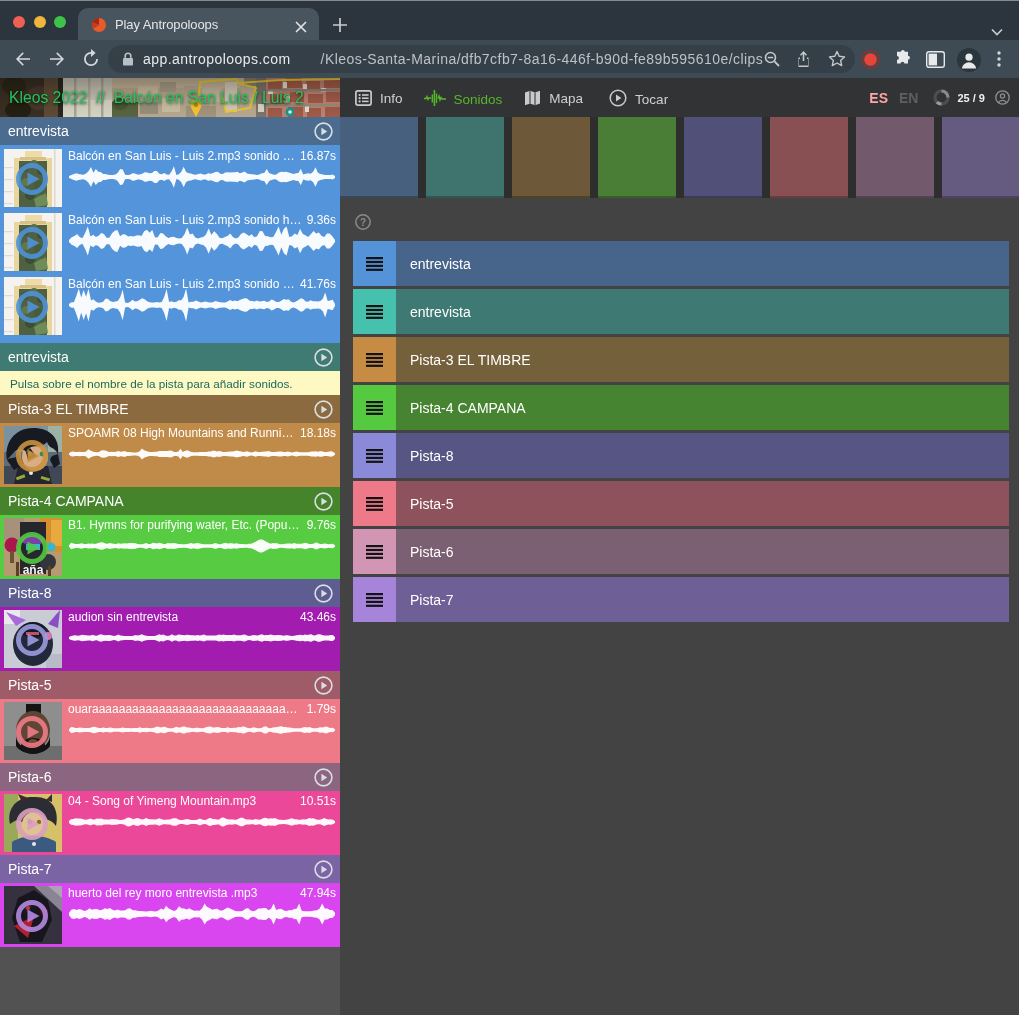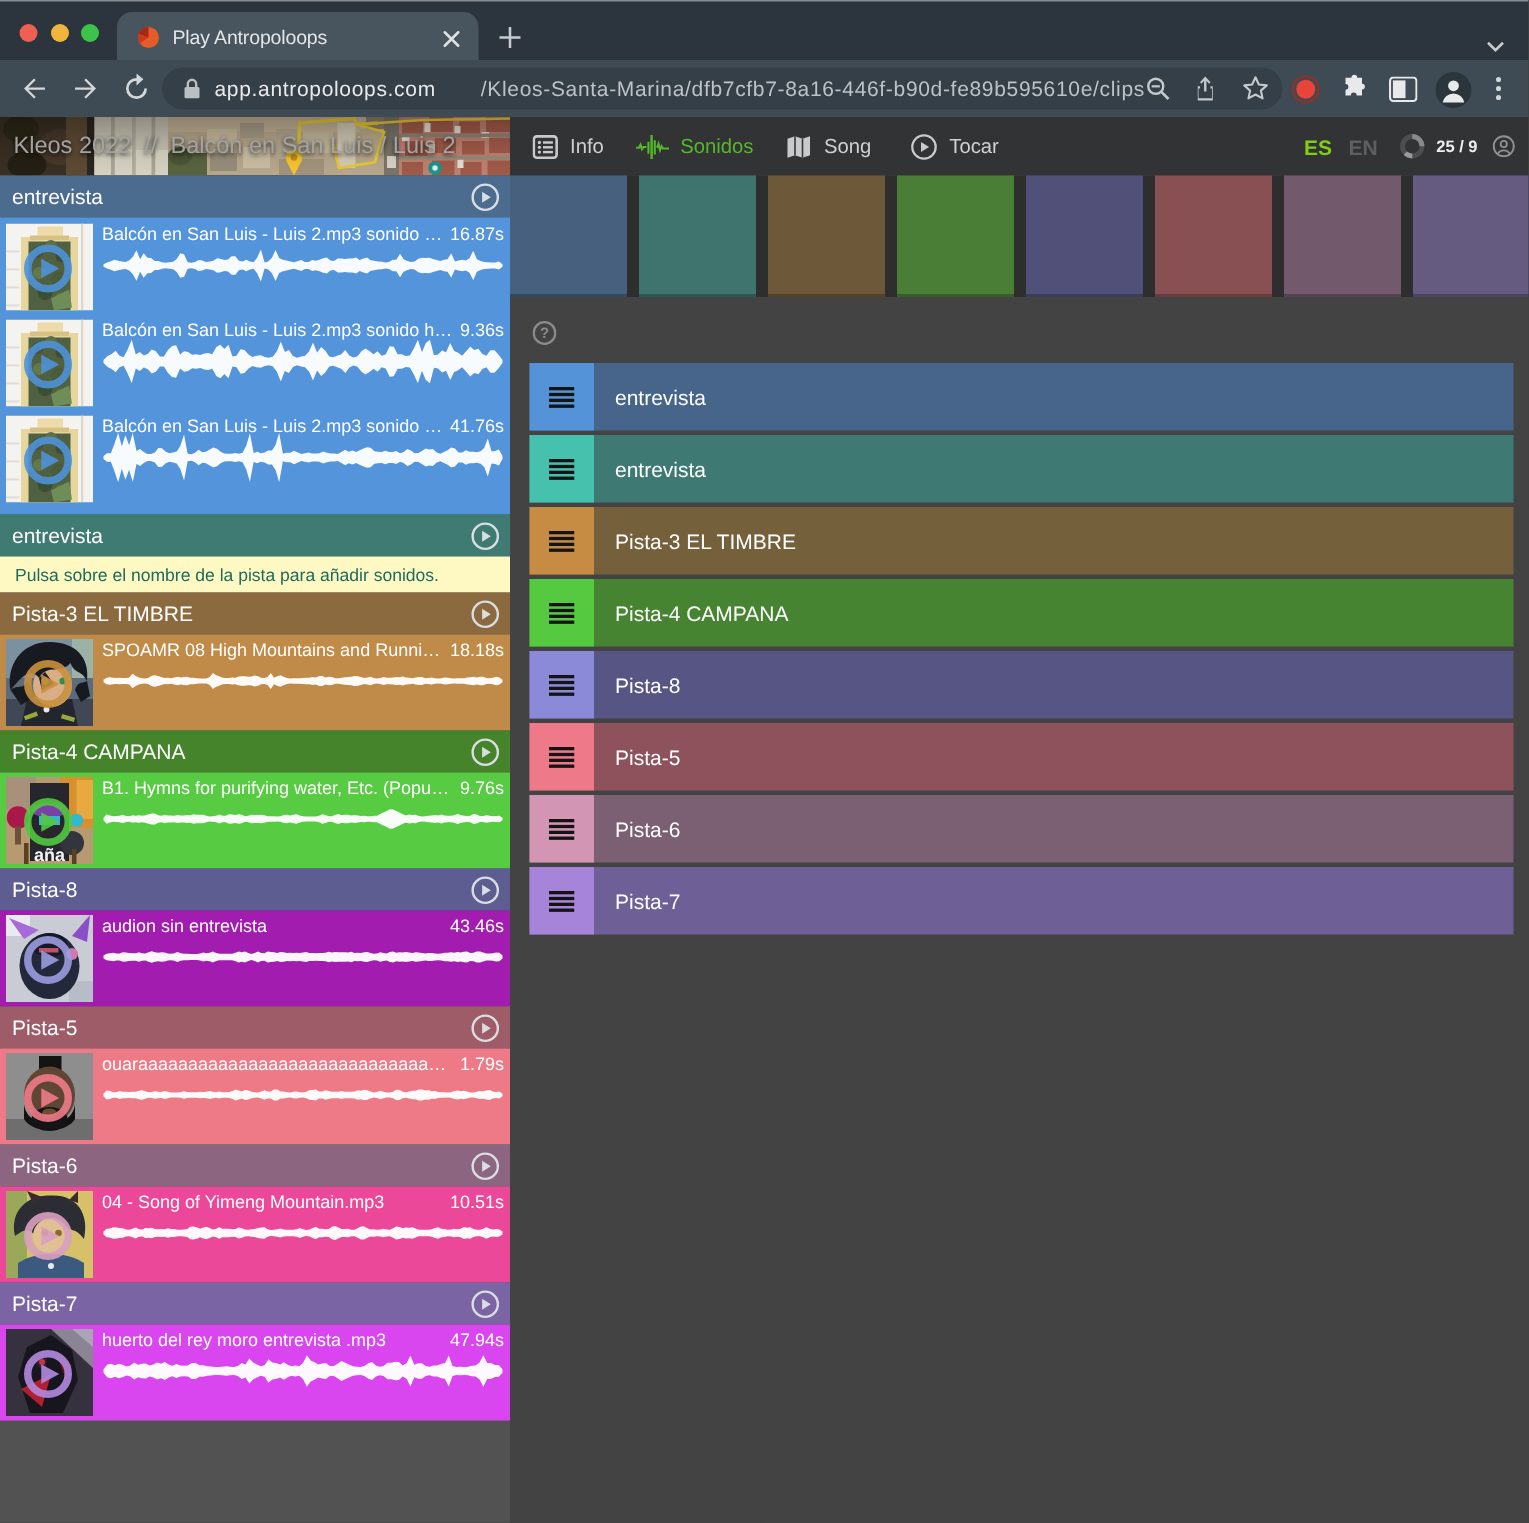--- a/index.html
+++ b/index.html
@@ -18,23 +18,23 @@
 .toolbar { position:relative; height:38px; background:#3f4b54; }
 .tbi { position:absolute; top:9px; height:20px; }
 .omni { position:absolute; left:108px; top:5px; width:747px; height:28px;
   border-radius:14px; background:#353f48; display:flex; align-items:center; }
 .omni .lock { margin-left:14px; height:14px; }
 .url { margin-left:9px; font-size:14px; letter-spacing:0.45px; color:#e8eaed; white-space:nowrap; }
 .url .path { color:#bcc2c7;padding-left:30px; }
 .appheader { position:relative; height:39px; background:#323334; }
 .hphoto { position:absolute; left:0; top:0; width:340px; height:39px; }
 .htitle { position:absolute; left:9px; top:0; height:39px; display:flex; align-items:center;
-  color:#a3a3a3; font-size:15.7px; text-shadow:0 1px 3px rgba(0,0,0,0.8); white-space:nowrap; z-index:2; }
+  color:#22c55e; font-size:15.7px; text-shadow:0 1px 3px rgba(0,0,0,0.8); white-space:nowrap; z-index:2; }
 .nav { position:absolute; left:340px; right:0; top:0; height:39px; display:flex; align-items:center; }
-.nitem { display:flex; align-items:center; gap:8px; color:#cfd0d2; font-size:13.5px; }
+.nitem { display:flex; align-items:flex-end; gap:8px; color:#cfd0d2; font-size:13.5px; }
 .main { position:relative; height:938px; display:flex; }
 .left { width:340px; height:100%; background:#525252; overflow:hidden; flex:none; }
 .thdr { height:28px; display:flex; align-items:center; padding:0 7px 0 8px;
   color:#fff; font-size:14px; }
 .thdr span { flex:1; }
 .thdr svg { flex:none; }
 .tmsg { height:24px; display:flex; align-items:center; padding:0 10px; font-size:11.7px; }
 .tarea { padding:3px 0 3px 4px; }
 .tarea.three { padding:4px 0 8px 4px; }
 .clip { display:flex; height:58px; margin-bottom:6px; }
@@ -229,30 +229,30 @@
           <path d="M11.8 9 v-4.5 h1.4 v9.5 h-1.4 Z" fill="#55b82b"></path>
           <path d="M14 9.5 l1-2.5 1 4 1-2.5 1 1.5 h4" stroke="#55b82b" stroke-width="1.4" fill="none"></path>
         </svg>
         <span>Sonidos</span>
       </span>
     <span class="nitem" style="margin-left:22px">
         <svg width="17" height="16" viewBox="0 0 17 16">
           <path d="M1 2.5 L6 0.8 L11 2.5 L16 0.8 V13.5 L11 15.2 L6 13.5 L1 15.2 Z" fill="#c9cacc"></path>
           <path d="M6 0.8 V13.5 M11 2.5 V15.2" stroke="#3a3a3a" stroke-width="1.1"></path>
         </svg>
-        <span>Song</span>
+        <span>Mapa</span>
       </span>
     <span class="nitem" style="margin-left:26px">
         <svg width="18" height="18" viewBox="0 0 18 18">
           <circle cx="9" cy="9" r="7.8" stroke="#c9cacc" stroke-width="1.5" fill="none"></circle>
           <path d="M7 5.6 L12.4 9 L7 12.4 Z" fill="#c9cacc"></path>
         </svg>
         <span>Tocar</span>
       </span>
-    <span style="margin-left:auto;color:#84cc16;font-size:14px;font-weight:bold">ES</span>
+    <span style="margin-left:auto;color:#fca5a5;font-size:14px;font-weight:bold">ES</span>
     <span style="margin-left:11px;color:#5f5f5f;font-size:14px;font-weight:bold">EN</span>
     <span style="margin-left:15px;height:17px"><svg width="17" height="17" viewBox="0 0 17 17">
           <circle cx="8.5" cy="8.5" r="6.5" stroke="#4e4e4e" stroke-width="3.2" fill="none"></circle>
           <path d="M8.5 2 a6.5 6.5 0 0 1 6.5 6.5" stroke="#8a8a8a" stroke-width="3.2" fill="none"></path>
           <path d="M8.5 15 a6.5 6.5 0 0 1 -4.6-1.9" stroke="#9a9a9a" stroke-width="3.2" fill="none"></path>
         </svg></span>
     <span style="margin-left:7px;color:#f0f0f0;font-size:11px;font-weight:bold">25 / 9</span>
     <span style="margin-left:10px;margin-right:9px;height:15px"><svg width="15" height="15" viewBox="0 0 15 15">
           <circle cx="7.5" cy="7.5" r="6.7" stroke="#909090" stroke-width="1.3" fill="none"></circle>
           <circle cx="7.5" cy="6" r="2.1" stroke="#909090" stroke-width="1.2" fill="none"></circle>

